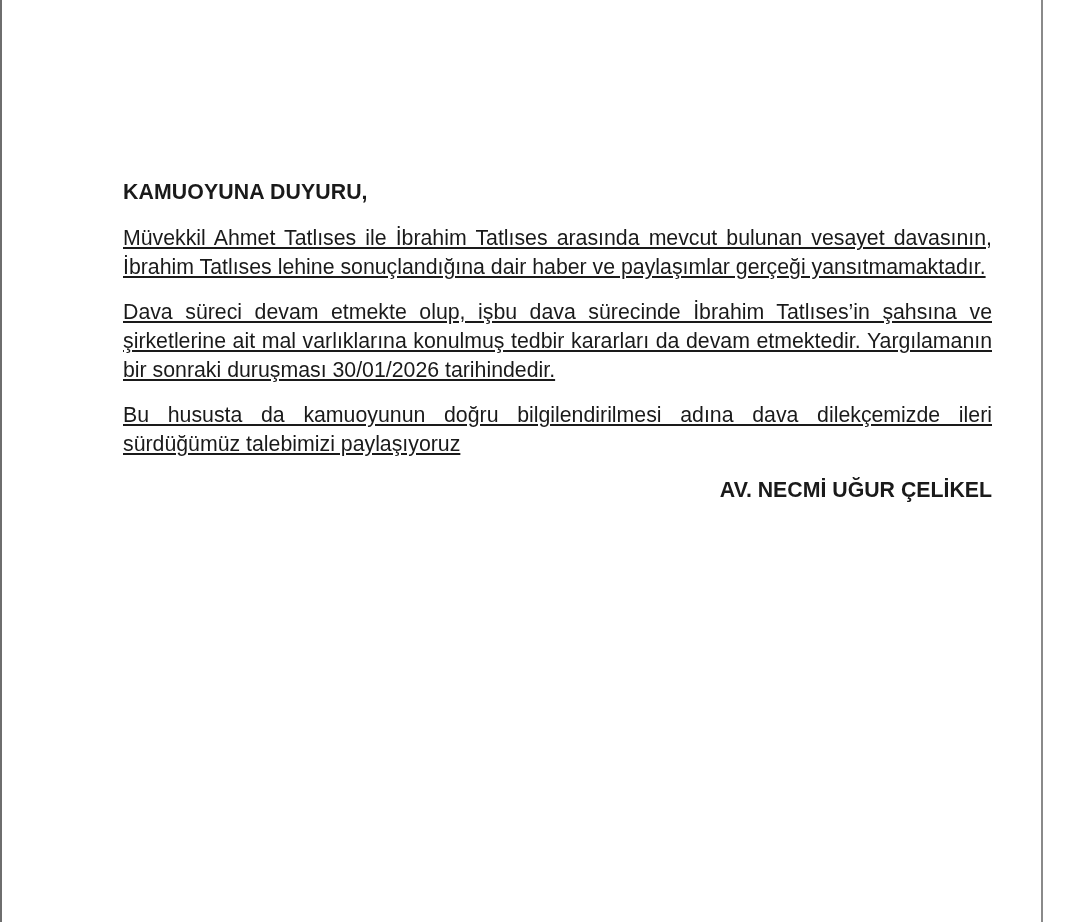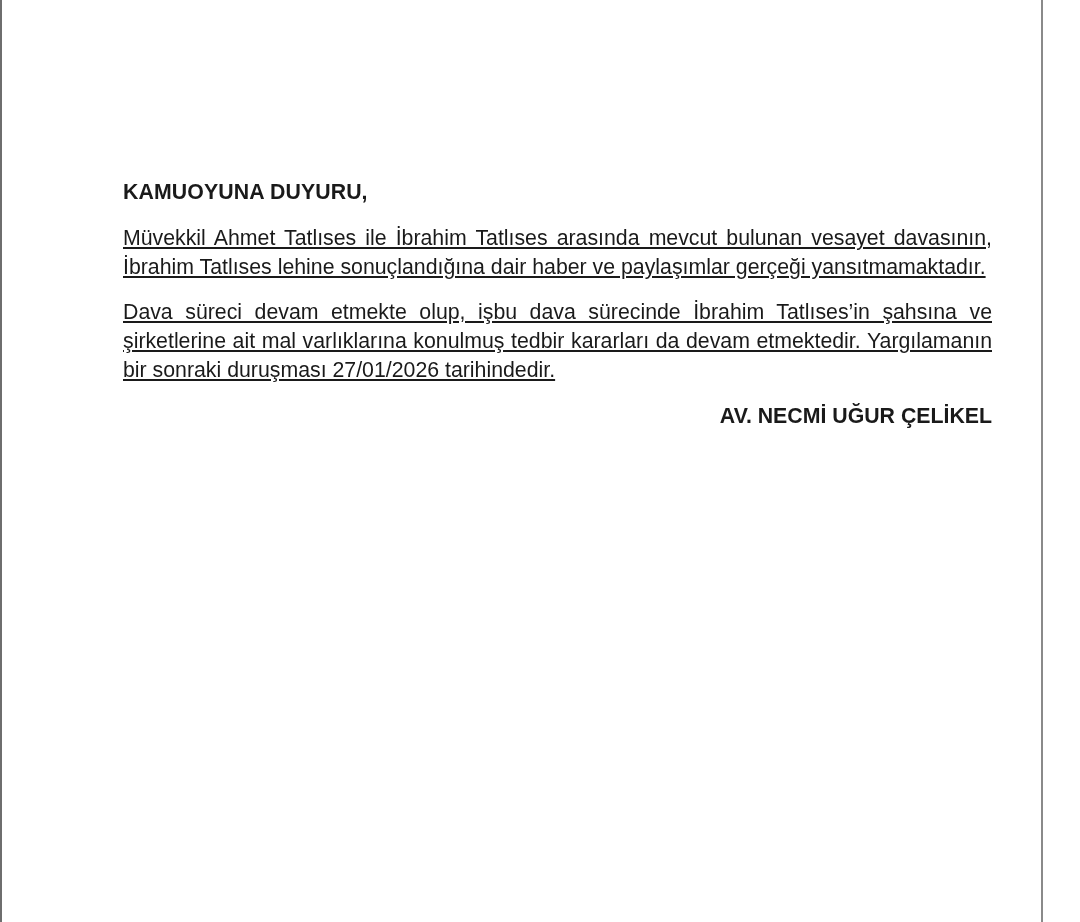--- a/index.html
+++ b/index.html
@@ -63,17 +63,18 @@
 <body>
 
 <div class="frame">
   <div class="border-left"></div>
   <div class="border-right"></div>
 
   <div class="page">
     <div class="heading">KAMUOYUNA DUYURU,</div>
 
     <p class="para">Müvekkil Ahmet Tatlıses ile İbrahim Tatlıses arasında mevcut bulunan vesayet davasının, İbrahim Tatlıses lehine sonuçlandığına dair haber ve paylaşımlar gerçeği yansıtmamaktadır.</p>
-    <p class="para">Dava süreci devam etmekte olup, işbu dava sürecinde İbrahim Tatlıses’in şahsına ve şirketlerine ait mal varlıklarına konulmuş tedbir kararları da devam etmektedir. Yargılamanın bir sonraki duruşması 27/01/2026 tarihindedir.</p>
+    <p class="para">Dava süreci devam etmekte olup, işbu dava sürecinde İbrahim Tatlıses’in şahsına ve şirketlerine ait mal varlıklarına konulmuş tedbir kararları da devam etmektedir. Yargılamanın bir sonraki duruşması 30/01/2026 tarihindedir.</p>
+    <p class="para">Bu hususta da kamuoyunun doğru bilgilendirilmesi adına dava dilekçemizde ileri sürdüğümüz talebimizi paylaşıyoruz</p>
 
     <div class="signature">AV. NECMİ UĞUR ÇELİKEL</div>
   </div>
 </div>
 
 </body></html>

